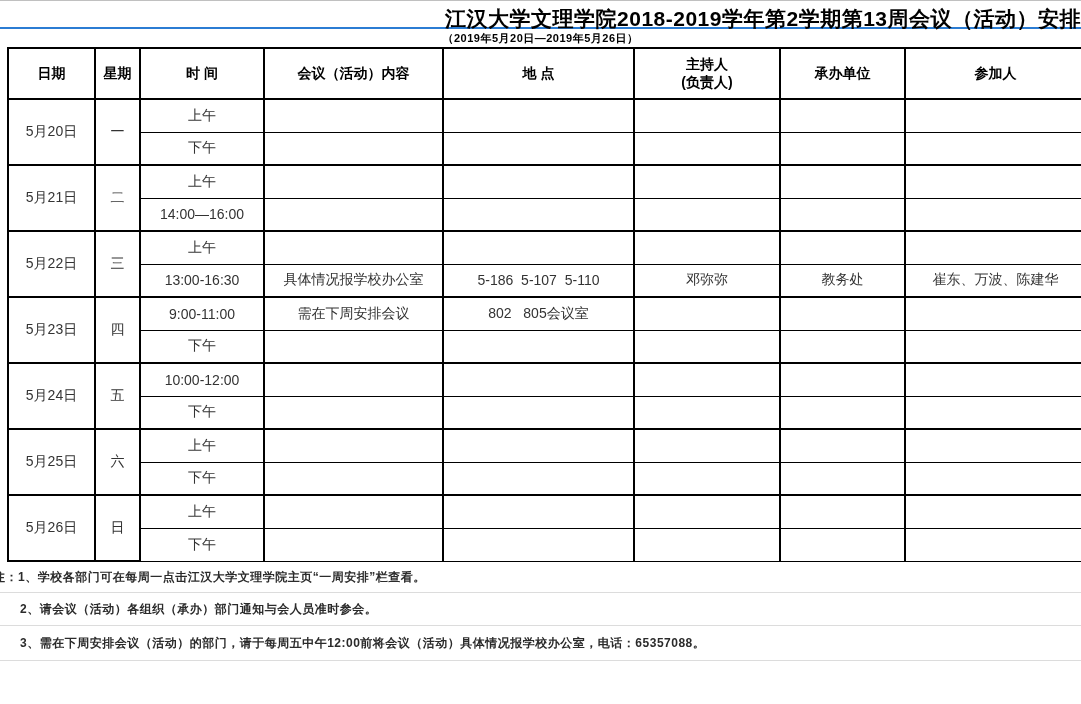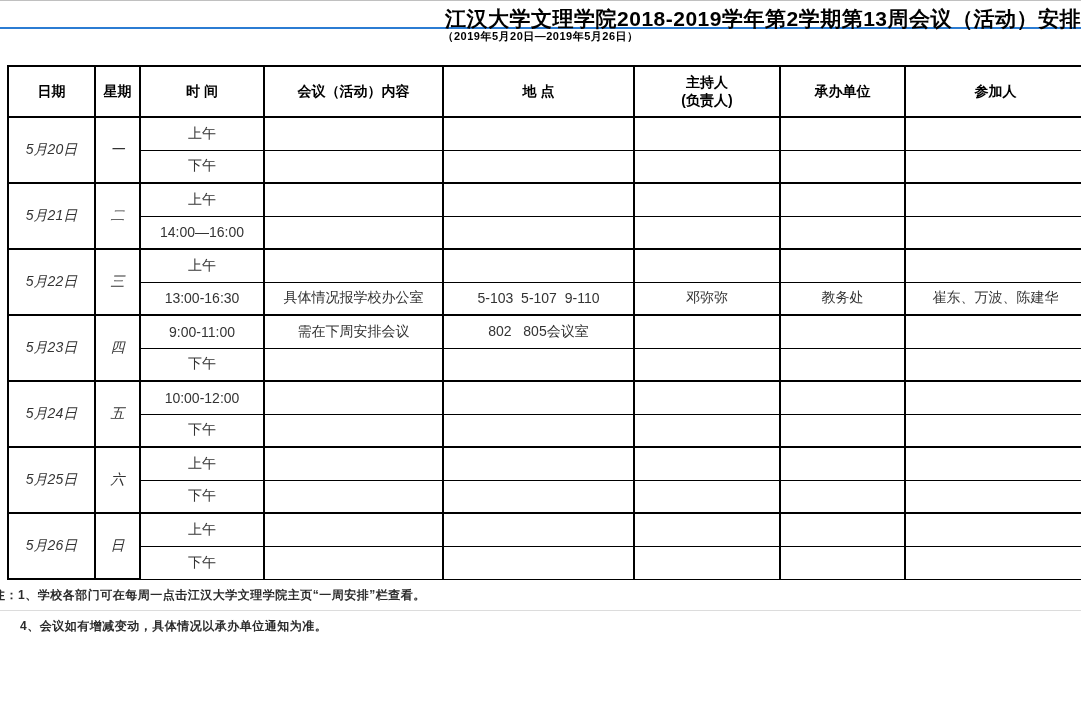--- a/index.html
+++ b/index.html
@@ -11,41 +11,41 @@
     --hairline:#c0c0c0;
   }
   *{margin:0;padding:0;box-sizing:border-box;}
   html,body{width:1081px;height:704px;overflow:hidden;background:#ffffff;
     font-family:"Liberation Sans","DejaVu Sans",sans-serif;}
   .top-hairline{height:1px;background:var(--hairline);}
   .title-bar{height:28px;padding-top:4px;border-bottom:2px solid var(--accent-line);
     text-align:right;}
   .title-bar .title{font-size:21px;font-weight:bold;color:var(--text-primary);
     line-height:28px;letter-spacing:0.5px;}
-  .subtitle-bar{height:36px;display:flex;justify-content:center;}
+  .subtitle-bar{height:18px;display:flex;align-items:center;justify-content:center;}
   .subtitle-bar .subtitle{font-size:11px;font-weight:bold;color:var(--text-primary);
     letter-spacing:0.5px;}
   table.schedule{border-collapse:collapse;table-layout:fixed;width:1078px;margin-left:7px;}
   table.schedule th{
     border:2px solid var(--table-border);
     font-size:14px;font-weight:bold;color:var(--text-primary);
     text-align:center;vertical-align:middle;height:51px;line-height:1.25;
   }
   table.schedule td{
     border-left:2px solid var(--table-border);
     border-right:2px solid var(--table-border);
     border-top:1px solid var(--table-border);
     border-bottom:1px solid var(--table-border);
     font-size:14px;color:var(--text-body);
     text-align:center;vertical-align:middle;height:33px;
     white-space:pre;overflow:hidden;
   }
   table.schedule tr.block-top td{border-top:2px solid var(--table-border);}
   table.schedule td.c-span{border-top:2px solid var(--table-border);
-    border-bottom:2px solid var(--table-border);font-style:italic;}
+    border-bottom:2px solid var(--table-border);}
   .notes{width:1081px;}
   .note-row{display:flex;align-items:center;padding-left:20px;}
   .note-row.ruled{border-bottom:1px solid var(--grid-faint);}
   .note-row .note-text{font-size:12px;font-weight:bold;color:#2b2b2b;
     white-space:pre;letter-spacing:0.5px;}
   .note-row.first{padding-left:0;}
   .note-row.first .note-text{margin-left:-7px;}
   .n1{height:31px;} .n2{height:33px;} .n3{height:35px;} .n4{height:31px;}
 </style>
 </head>
@@ -133,21 +133,21 @@
       <td>上午</td>
       <td></td>
       <td></td>
       <td></td>
       <td></td>
       <td></td>
     </tr>
     <tr>
       <td>13:00-16:30</td>
       <td>具体情况报学校办公室</td>
-      <td>5-103  5-107  9-110</td>
+      <td>5-186  5-107  5-110</td>
       <td>邓弥弥</td>
       <td>教务处</td>
       <td>崔东、万波、陈建华</td>
     </tr>
 
     <tr class="block-top">
       <td class="c-span" rowspan="2">5月23日</td>
       <td class="c-span" rowspan="2">四</td>
       <td>9:00-11:00</td>
       <td>需在下周安排会议</td>
@@ -221,16 +221,19 @@
       <td></td>
       <td></td>
     </tr>
   </tbody>
 </table>
 
 <div class="notes">
   <div class="note-row first ruled n1">
     <span class="note-text">注：1、学校各部门可在每周一点击江汉大学文理学院主页“一周安排”栏查看。</span>
   </div>
-  <div class="note-row n4">
-    <span class="note-text">4、会议如有增减变动，具体情况以承办单位通知为准。</span>
+  <div class="note-row ruled n2">
+    <span class="note-text">2、请会议（活动）各组织（承办）部门通知与会人员准时参会。</span>
+  </div>
+  <div class="note-row ruled n3">
+    <span class="note-text">3、需在下周安排会议（活动）的部门，请于每周五中午12:00前将会议（活动）具体情况报学校办公室，电话：65357088。</span>
   </div>
 </div>
 
 </body></html>

